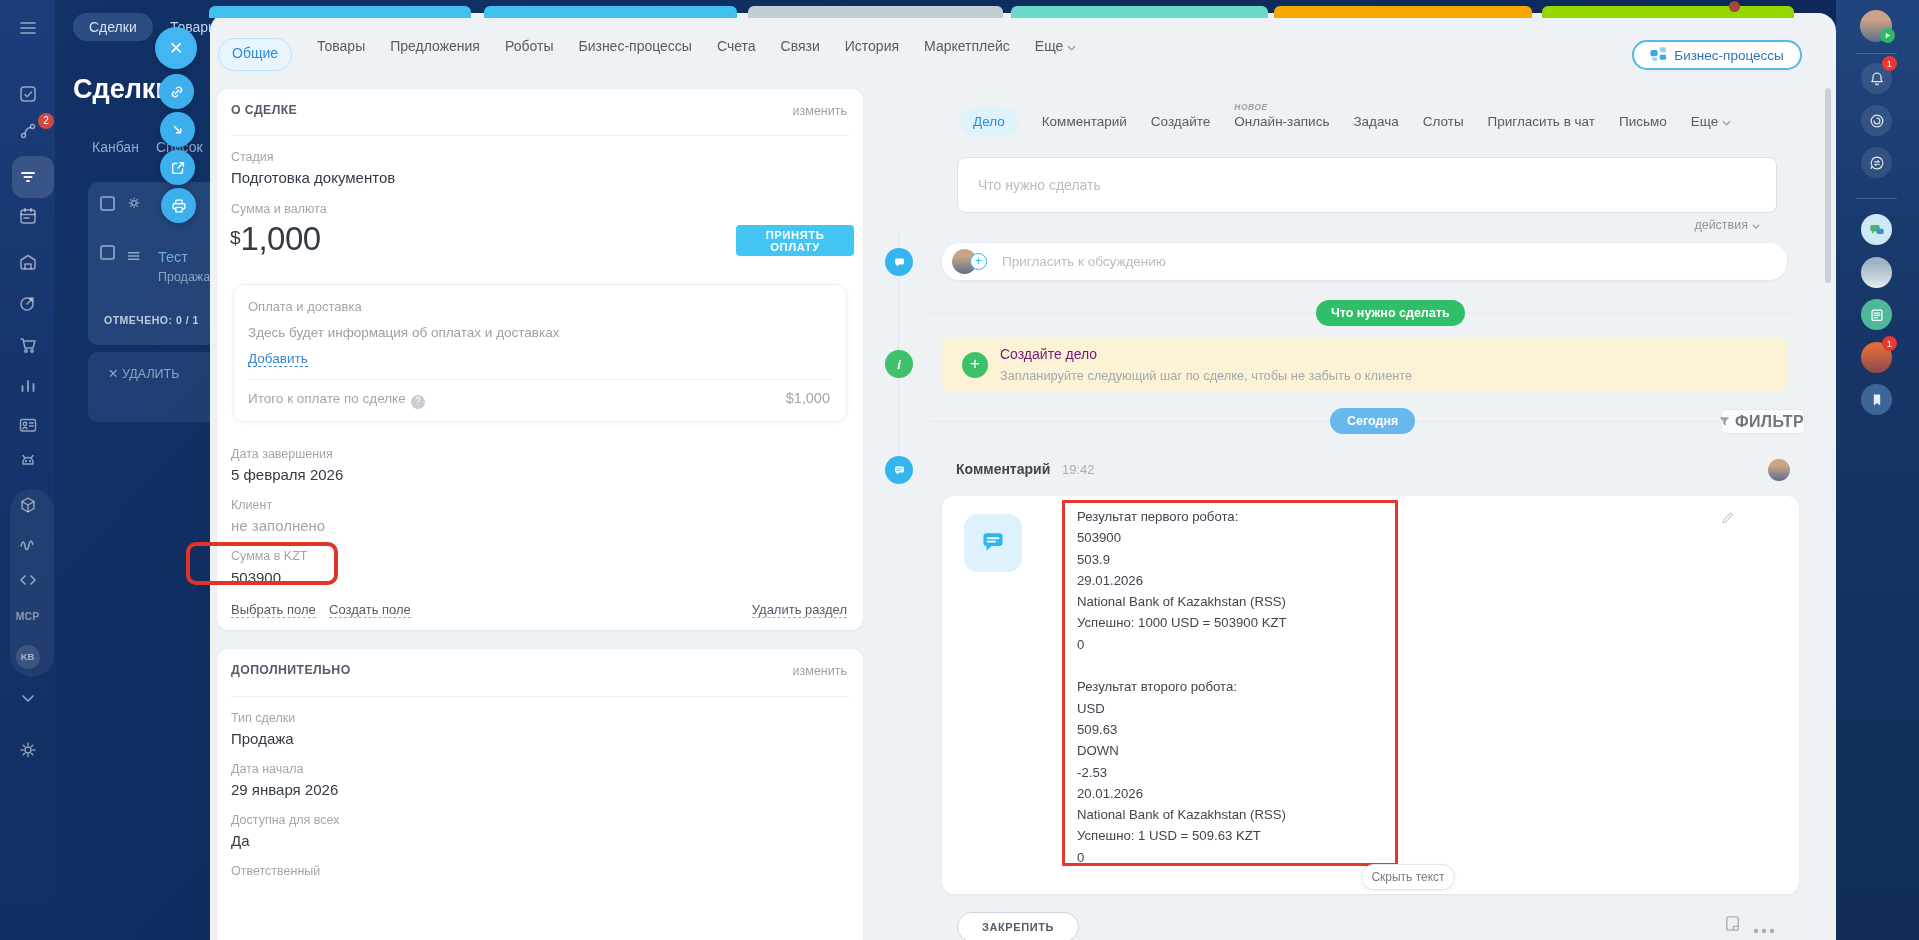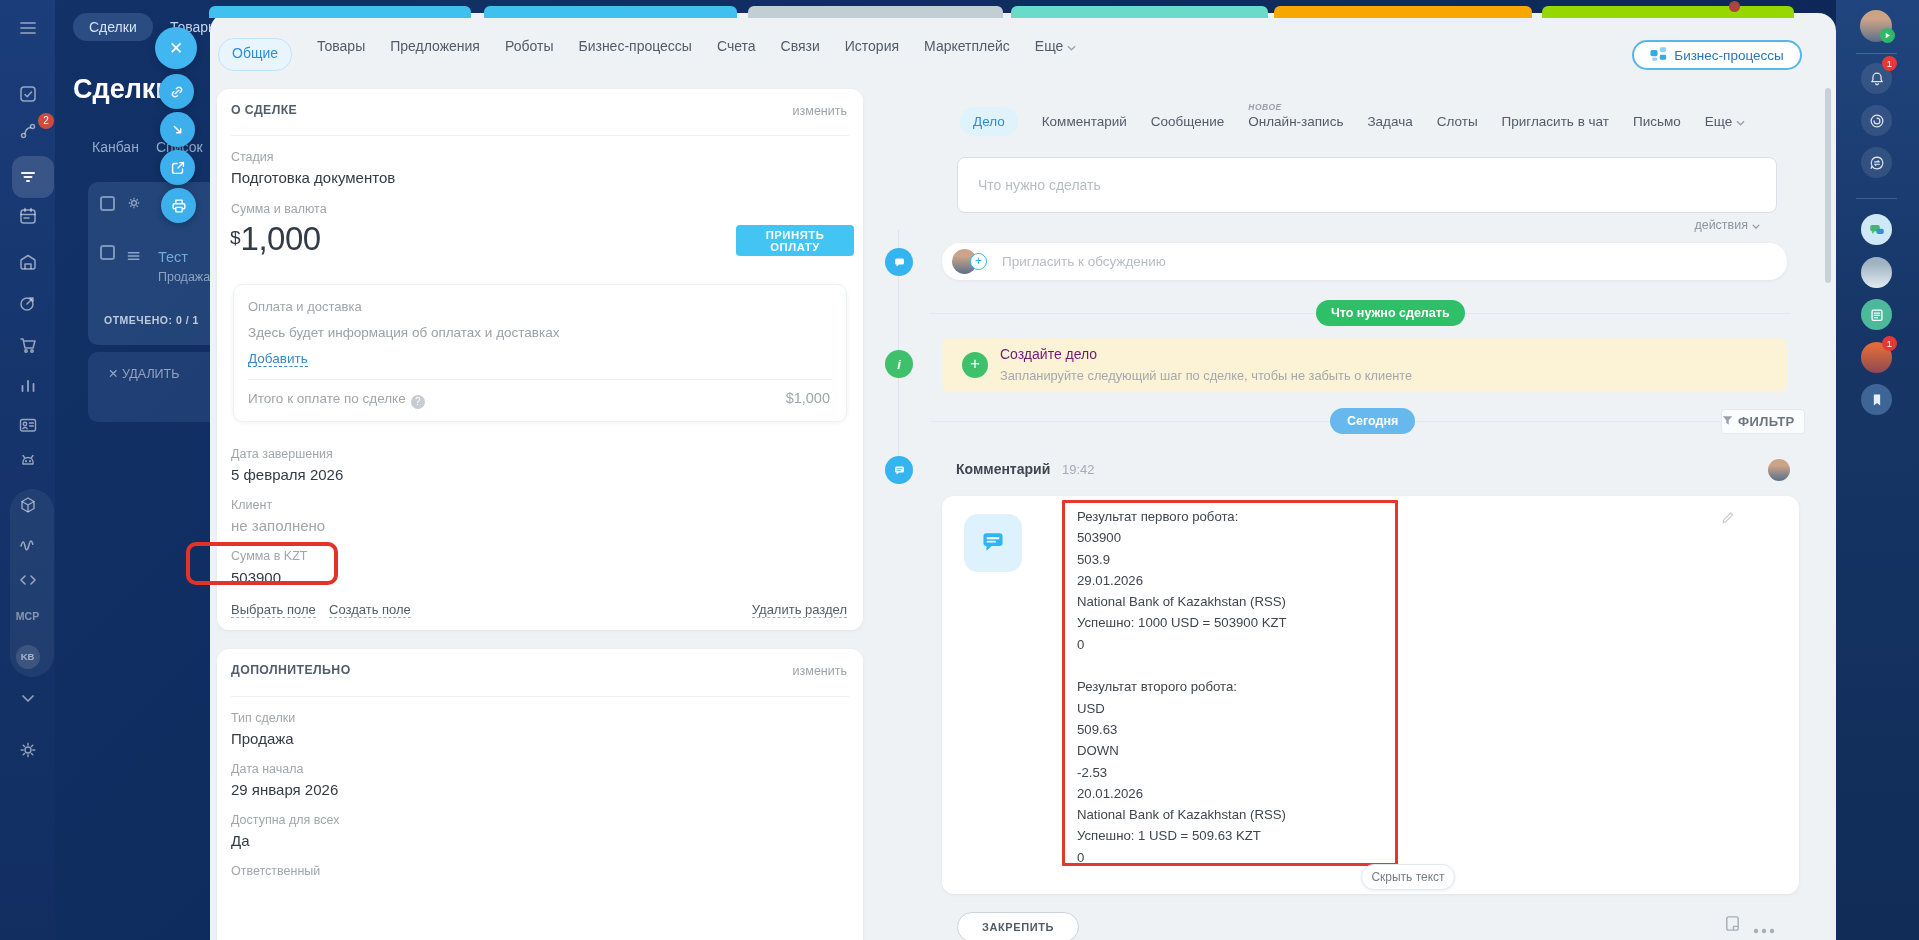--- a/index.html
+++ b/index.html
@@ -106,21 +106,21 @@
   .tdiv{position:absolute;left:930px;width:860px;height:1px;background:#e3e9ee;z-index:5;}
   .pill{position:absolute;z-index:6;border-radius:15px;color:#fff;font-weight:bold;white-space:nowrap;}
   .pill.green{background:#2fbf68;font-size:12.5px;padding:6px 15px;}
   .pill.blue{background:#67b9ed;font-size:12.5px;padding:6px 17px;}
   .banner{position:absolute;left:942px;top:338px;width:845px;height:54px;background:#fcf3d7;border-radius:8px;z-index:6;}
   .banner .plus{position:absolute;left:20px;top:14px;width:26px;height:26px;border-radius:50%;background:#3fc06a;color:#fff;
                 font-size:17px;line-height:24px;text-align:center;}
   .banner .t1{position:absolute;left:58px;top:8px;color:#701a75;font-size:14px;}
   .banner .t2{position:absolute;left:58px;top:30px;color:#a3a8ad;font-size:12.8px;}
   .filterbtn{position:absolute;left:1721px;top:409px;width:84px;height:25px;background:#fbfcfd;border:1px solid #e4e9ed;border-radius:4px;
-             display:flex;align-items:center;justify-content:flex-start;gap:5px;color:#6e767f;font-size:13px;font-weight:bold;
+             display:flex;align-items:center;justify-content:flex-end;gap:5px;color:#6e767f;font-size:16px;font-weight:bold;
              letter-spacing:.4px;z-index:6;cursor:pointer;}
   .cmt-type{position:absolute;left:956px;top:461px;color:#3f4650;font-size:14px;font-weight:bold;z-index:6;}
   .cmt-time{position:absolute;left:1062px;top:462px;color:#a6acb2;font-size:13px;z-index:6;}
   .cmt-card{position:absolute;left:942px;top:496px;width:857px;height:398px;background:#fff;border-radius:12px;
             box-shadow:0 1px 3px rgba(60,80,100,.08);z-index:6;}
   .cmt-tile{position:absolute;left:22px;top:18px;width:58px;height:58px;border-radius:14px;background:#ddf2fd;
             display:flex;align-items:center;justify-content:center;}
   .cmt-redbox{position:absolute;left:120px;top:4px;width:336px;height:366px;border:3.5px solid #e2382e;border-radius:1px;}
   .cline{height:21.3px;font-size:13.2px;color:#3f4650;white-space:nowrap;}
   .hidepill{position:absolute;left:419px;top:368px;width:94px;height:26px;background:#fff;border:1px solid #e4e9ed;border-radius:14px;
@@ -366,21 +366,21 @@
     <div class="lbl" style="top:113px">Дата начала</div>
     <div class="val" style="top:132px">29 января 2026</div>
     <div class="lbl" style="top:164px">Доступна для всех</div>
     <div class="val" style="top:183px">Да</div>
     <div class="lbl" style="top:215px">Ответственный</div>
   </div>
 
   <div class="ttabs">
     <span class="ttab active">Дело</span>
     <span class="ttab">Комментарий</span>
-    <span class="ttab">Сообщение</span>
+    <span class="ttab">Создайте</span>
     <span class="ttab"><i class="newtag">НОВОЕ</i><span>Онлайн-запись</span></span>
     <span class="ttab">Задача</span>
     <span class="ttab">Слоты</span>
     <span class="ttab">Пригласить в чат</span>
     <span class="ttab">Письмо</span>
     <span class="ttab"><span>Еще</span><span class="caret"><svg width="9" height="6" viewBox="0 0 10 6" fill="none" stroke="#9aa1a8" stroke-width="1.4">
             <path d="M1 1l4 4 4-4"></path>
           </svg></span></span>
   </div>
 

